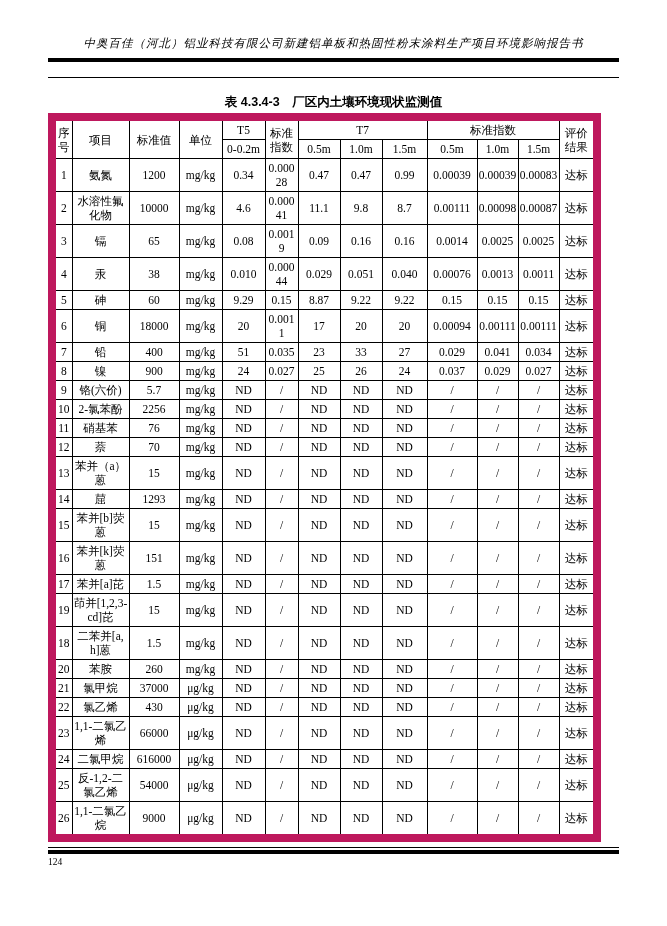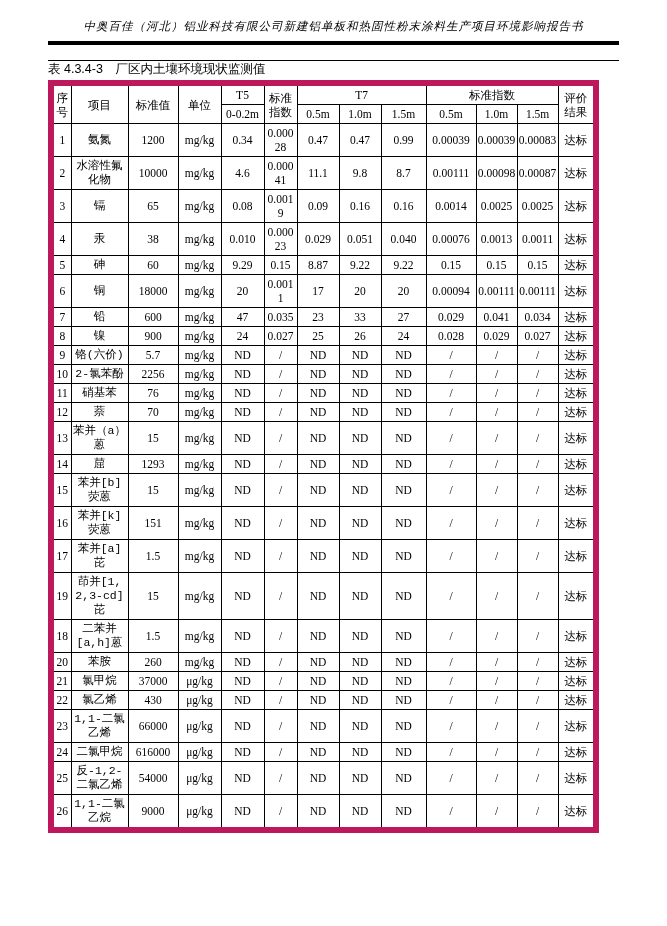--- a/index.html
+++ b/index.html
@@ -5,66 +5,66 @@
   * { margin: 0; padding: 0; box-sizing: border-box; }
   html, body { background: #ffffff; }
   body {
     width: 667px; height: 926px;
     font-family: "Liberation Serif", serif;
     color: #000;
     overflow: hidden;
   }
   .page {
     width: 667px; height: 926px;
-    padding: 19px 48px 0 48px;
+    padding: 36px 48px 0 48px;
     position: relative;
   }
   .doc-header {
     text-align: center;
     font-family: "DejaVu Serif", serif;
     font-style: italic;
     font-size: 11.5px;
     letter-spacing: 1px;
     white-space: nowrap;
   }
   .rule-thick {
     height: 4px; background: #000; width: 100%;
   }
   .rule-thin {
     height: 0; border-top: 1px solid #000; width: 100%;
   }
   .header-rule-thick { margin-top: 7px; }
   .header-rule-thin { margin-top: 15px; }
   .table-title {
-    text-align: left;
+    text-align: center;
     font-family: "Liberation Sans", sans-serif;
-    font-weight: normal;
+    font-weight: bold;
     font-size: 12.5px;
-    margin-top: 0;
+    margin-top: 16px;
     margin-bottom: 2px;
   }
   table.monitor {
     width: 545px;
     border-collapse: collapse;
     table-layout: fixed;
-    border: 6px solid #be185d;
+    border: 8px solid #be185d;
     font-size: 11.5px;
   }
   table.monitor th, table.monitor td {
     border: 1px solid #000;
     text-align: center;
     vertical-align: middle;
     padding: 2px 1px;
     line-height: 14px;
     font-weight: normal;
     overflow: hidden;
   }
   thead th { padding: 1px 0; }
   th.bold-lab { font-weight: bold; }
-  td.cell-item { word-break: break-all; font-family: Liberation Mono, monospace; }
+  td.cell-item { word-break: break-all; }
   td.cell-t5_index, td.cell-i05, td.cell-i10, td.cell-i15 { word-break: break-all; }
   
   col.c-no       { width: 20px; }
   col.c-item     { width: 57px; }
   col.c-standard { width: 50px; }
   col.c-unit     { width: 43px; }
   col.c-t5       { width: 43px; }
   col.c-t5idx    { width: 33px; }
   col.c-d05      { width: 42px; }
   col.c-d10      { width: 42px; }
@@ -175,21 +175,21 @@
           <td class="cell-i10">0.0025</td>
           <td class="cell-i15">0.0025</td>
           <td class="cell-result">达标</td>
         </tr>
         <tr>
           <td class="cell-no">4</td>
           <td class="cell-item">汞</td>
           <td class="cell-standard">38</td>
           <td class="cell-unit">mg/kg</td>
           <td class="cell-t5">0.010</td>
-          <td class="cell-t5_index">0.00023</td>
+          <td class="cell-t5_index">0.00044</td>
           <td class="cell-d05">0.029</td>
           <td class="cell-d10">0.051</td>
           <td class="cell-d15">0.040</td>
           <td class="cell-i05">0.00076</td>
           <td class="cell-i10">0.0013</td>
           <td class="cell-i15">0.0011</td>
           <td class="cell-result">达标</td>
         </tr>
         <tr>
           <td class="cell-no">5</td>
@@ -217,43 +217,43 @@
           <td class="cell-d10">20</td>
           <td class="cell-d15">20</td>
           <td class="cell-i05">0.00094</td>
           <td class="cell-i10">0.00111</td>
           <td class="cell-i15">0.00111</td>
           <td class="cell-result">达标</td>
         </tr>
         <tr>
           <td class="cell-no">7</td>
           <td class="cell-item">铅</td>
-          <td class="cell-standard">600</td>
-          <td class="cell-unit">mg/kg</td>
-          <td class="cell-t5">47</td>
+          <td class="cell-standard">400</td>
+          <td class="cell-unit">mg/kg</td>
+          <td class="cell-t5">51</td>
           <td class="cell-t5_index">0.035</td>
           <td class="cell-d05">23</td>
           <td class="cell-d10">33</td>
           <td class="cell-d15">27</td>
           <td class="cell-i05">0.029</td>
           <td class="cell-i10">0.041</td>
           <td class="cell-i15">0.034</td>
           <td class="cell-result">达标</td>
         </tr>
         <tr>
           <td class="cell-no">8</td>
           <td class="cell-item">镍</td>
           <td class="cell-standard">900</td>
           <td class="cell-unit">mg/kg</td>
           <td class="cell-t5">24</td>
           <td class="cell-t5_index">0.027</td>
           <td class="cell-d05">25</td>
           <td class="cell-d10">26</td>
           <td class="cell-d15">24</td>
-          <td class="cell-i05">0.028</td>
+          <td class="cell-i05">0.037</td>
           <td class="cell-i10">0.029</td>
           <td class="cell-i15">0.027</td>
           <td class="cell-result">达标</td>
         </tr>
         <tr>
           <td class="cell-no">9</td>
           <td class="cell-item">铬(六价)</td>
           <td class="cell-standard">5.7</td>
           <td class="cell-unit">mg/kg</td>
           <td class="cell-t5">ND</td>
@@ -517,14 +517,19 @@
           <td class="cell-d10">ND</td>
           <td class="cell-d15">ND</td>
           <td class="cell-i05">/</td>
           <td class="cell-i10">/</td>
           <td class="cell-i15">/</td>
           <td class="cell-result">达标</td>
         </tr>
       </tbody>
   </table>
 
+  <div class="footer">
+    <div class="rule-thin"></div>
+    <div class="rule-thick footer-rule-thick"></div>
+    <div class="page-number">124</div>
+  </div>
 
 </div>
 
 </body></html>

